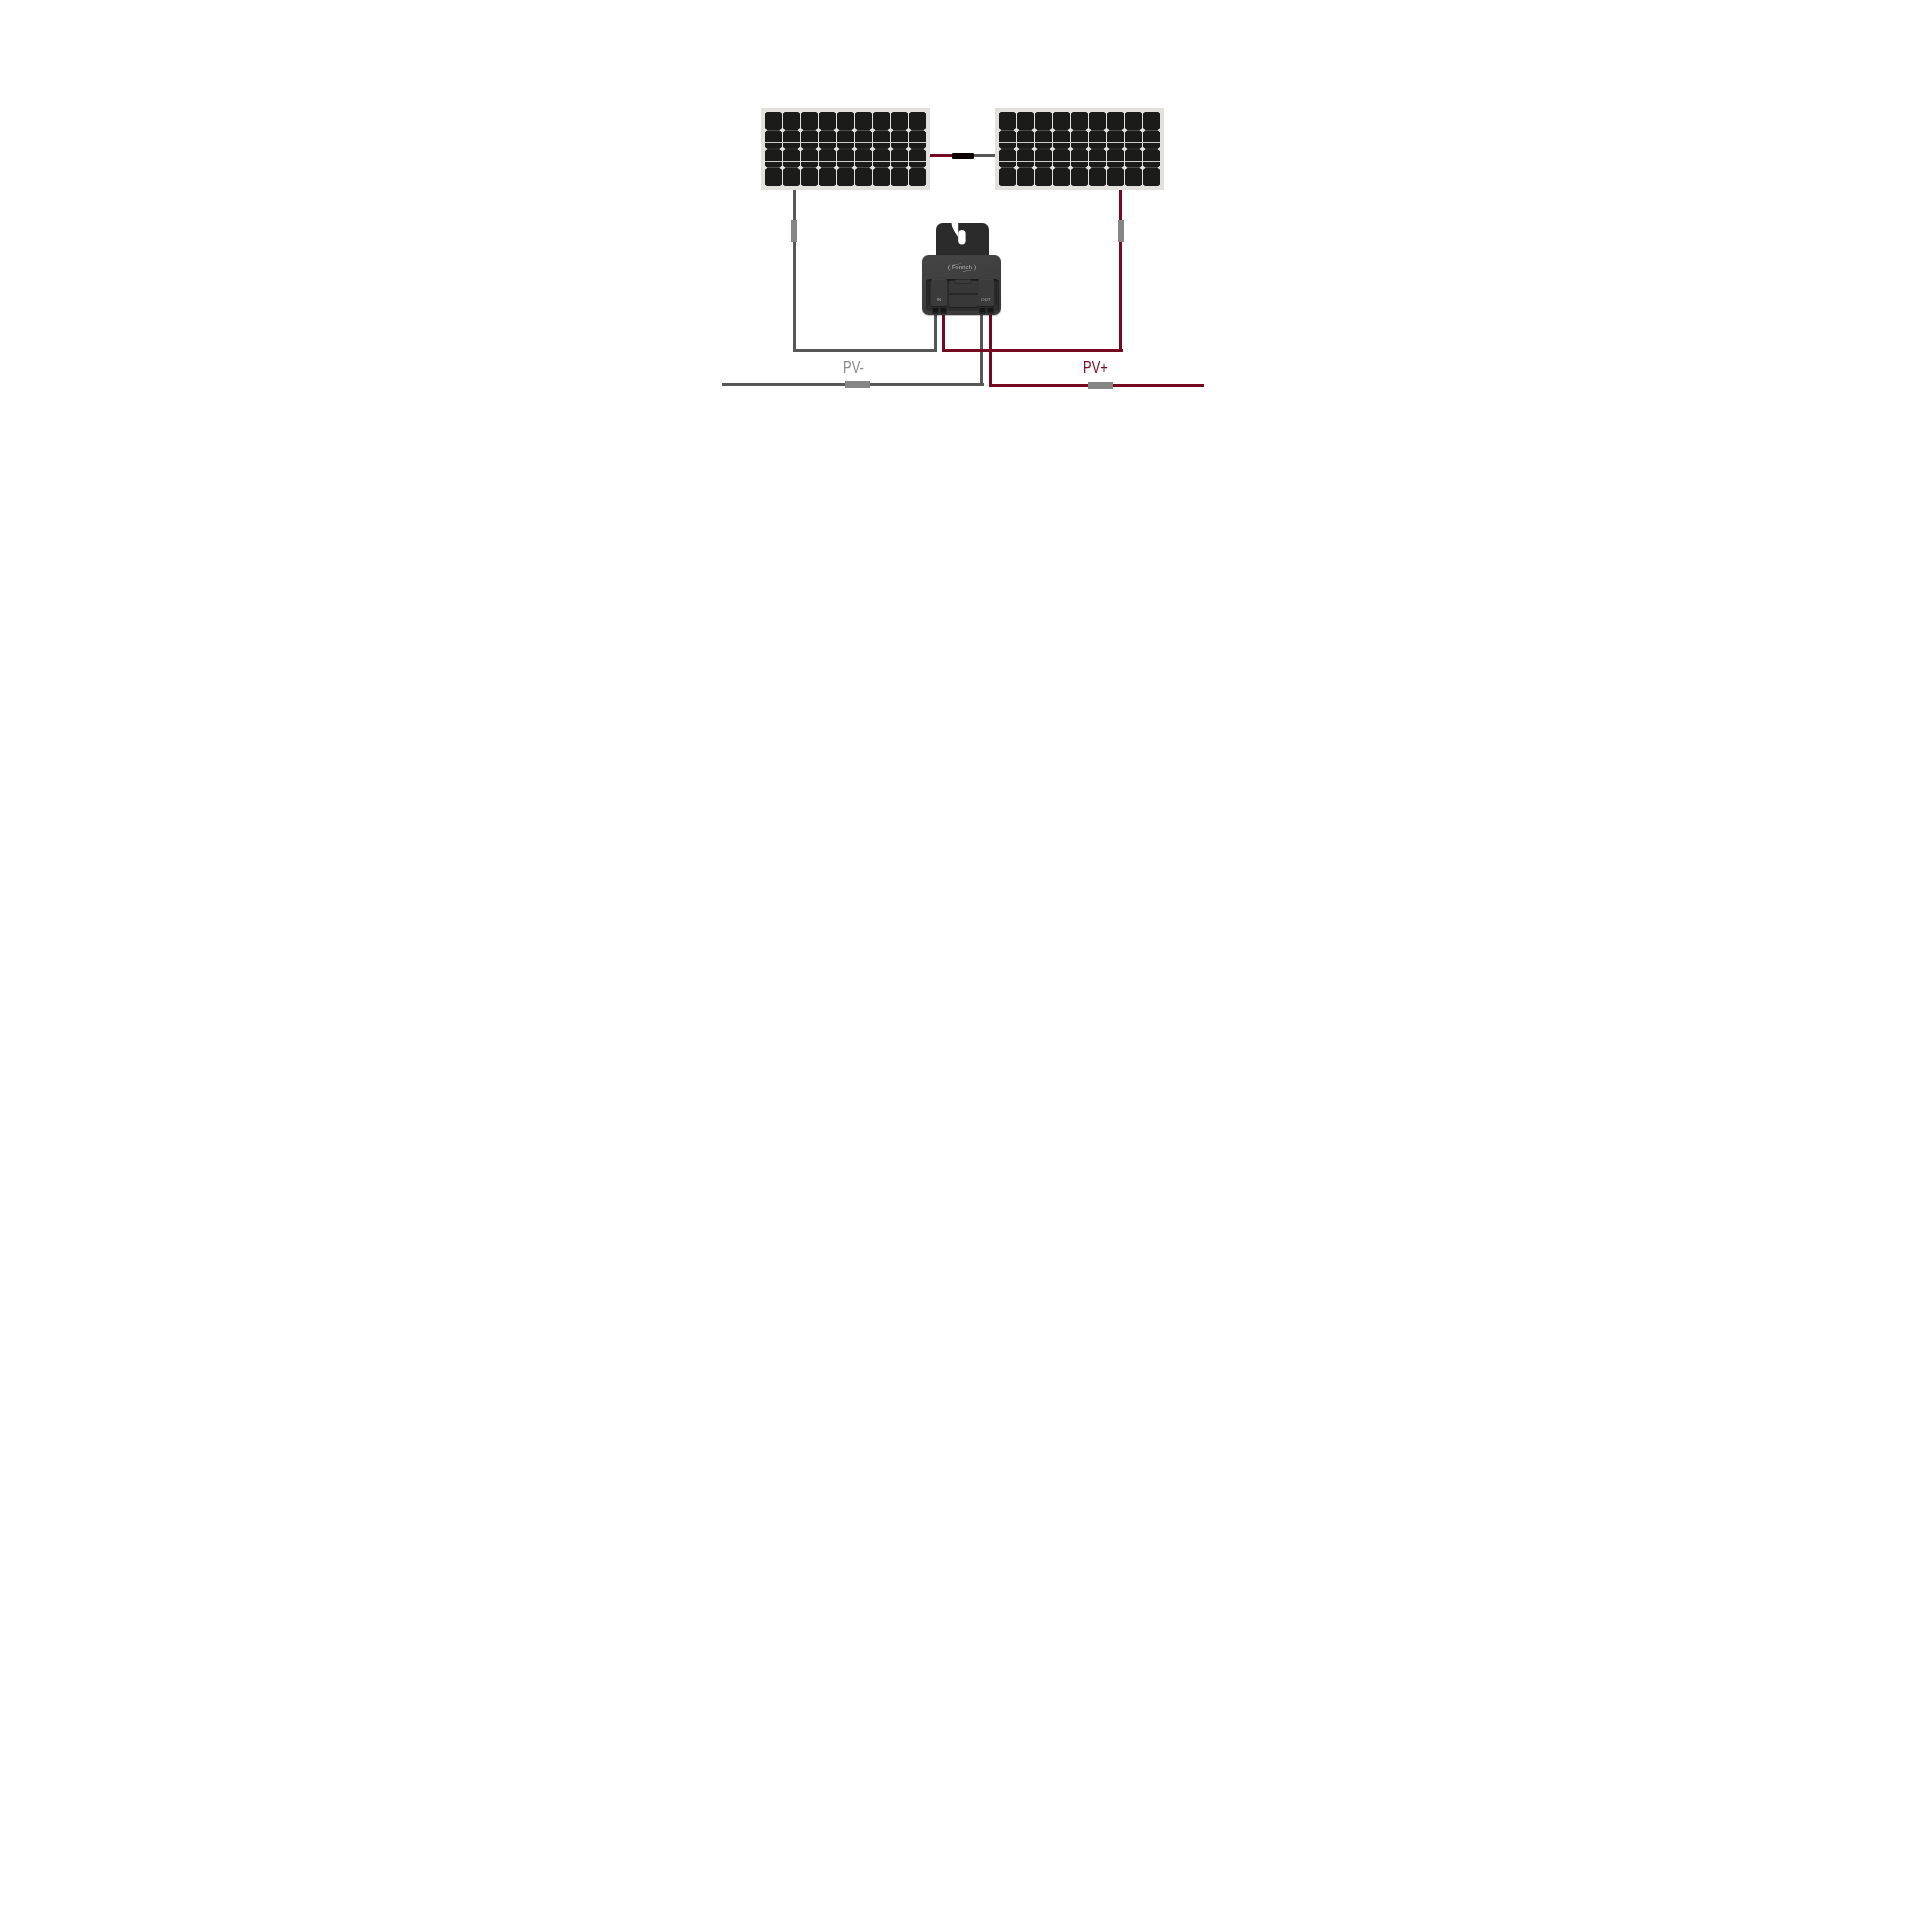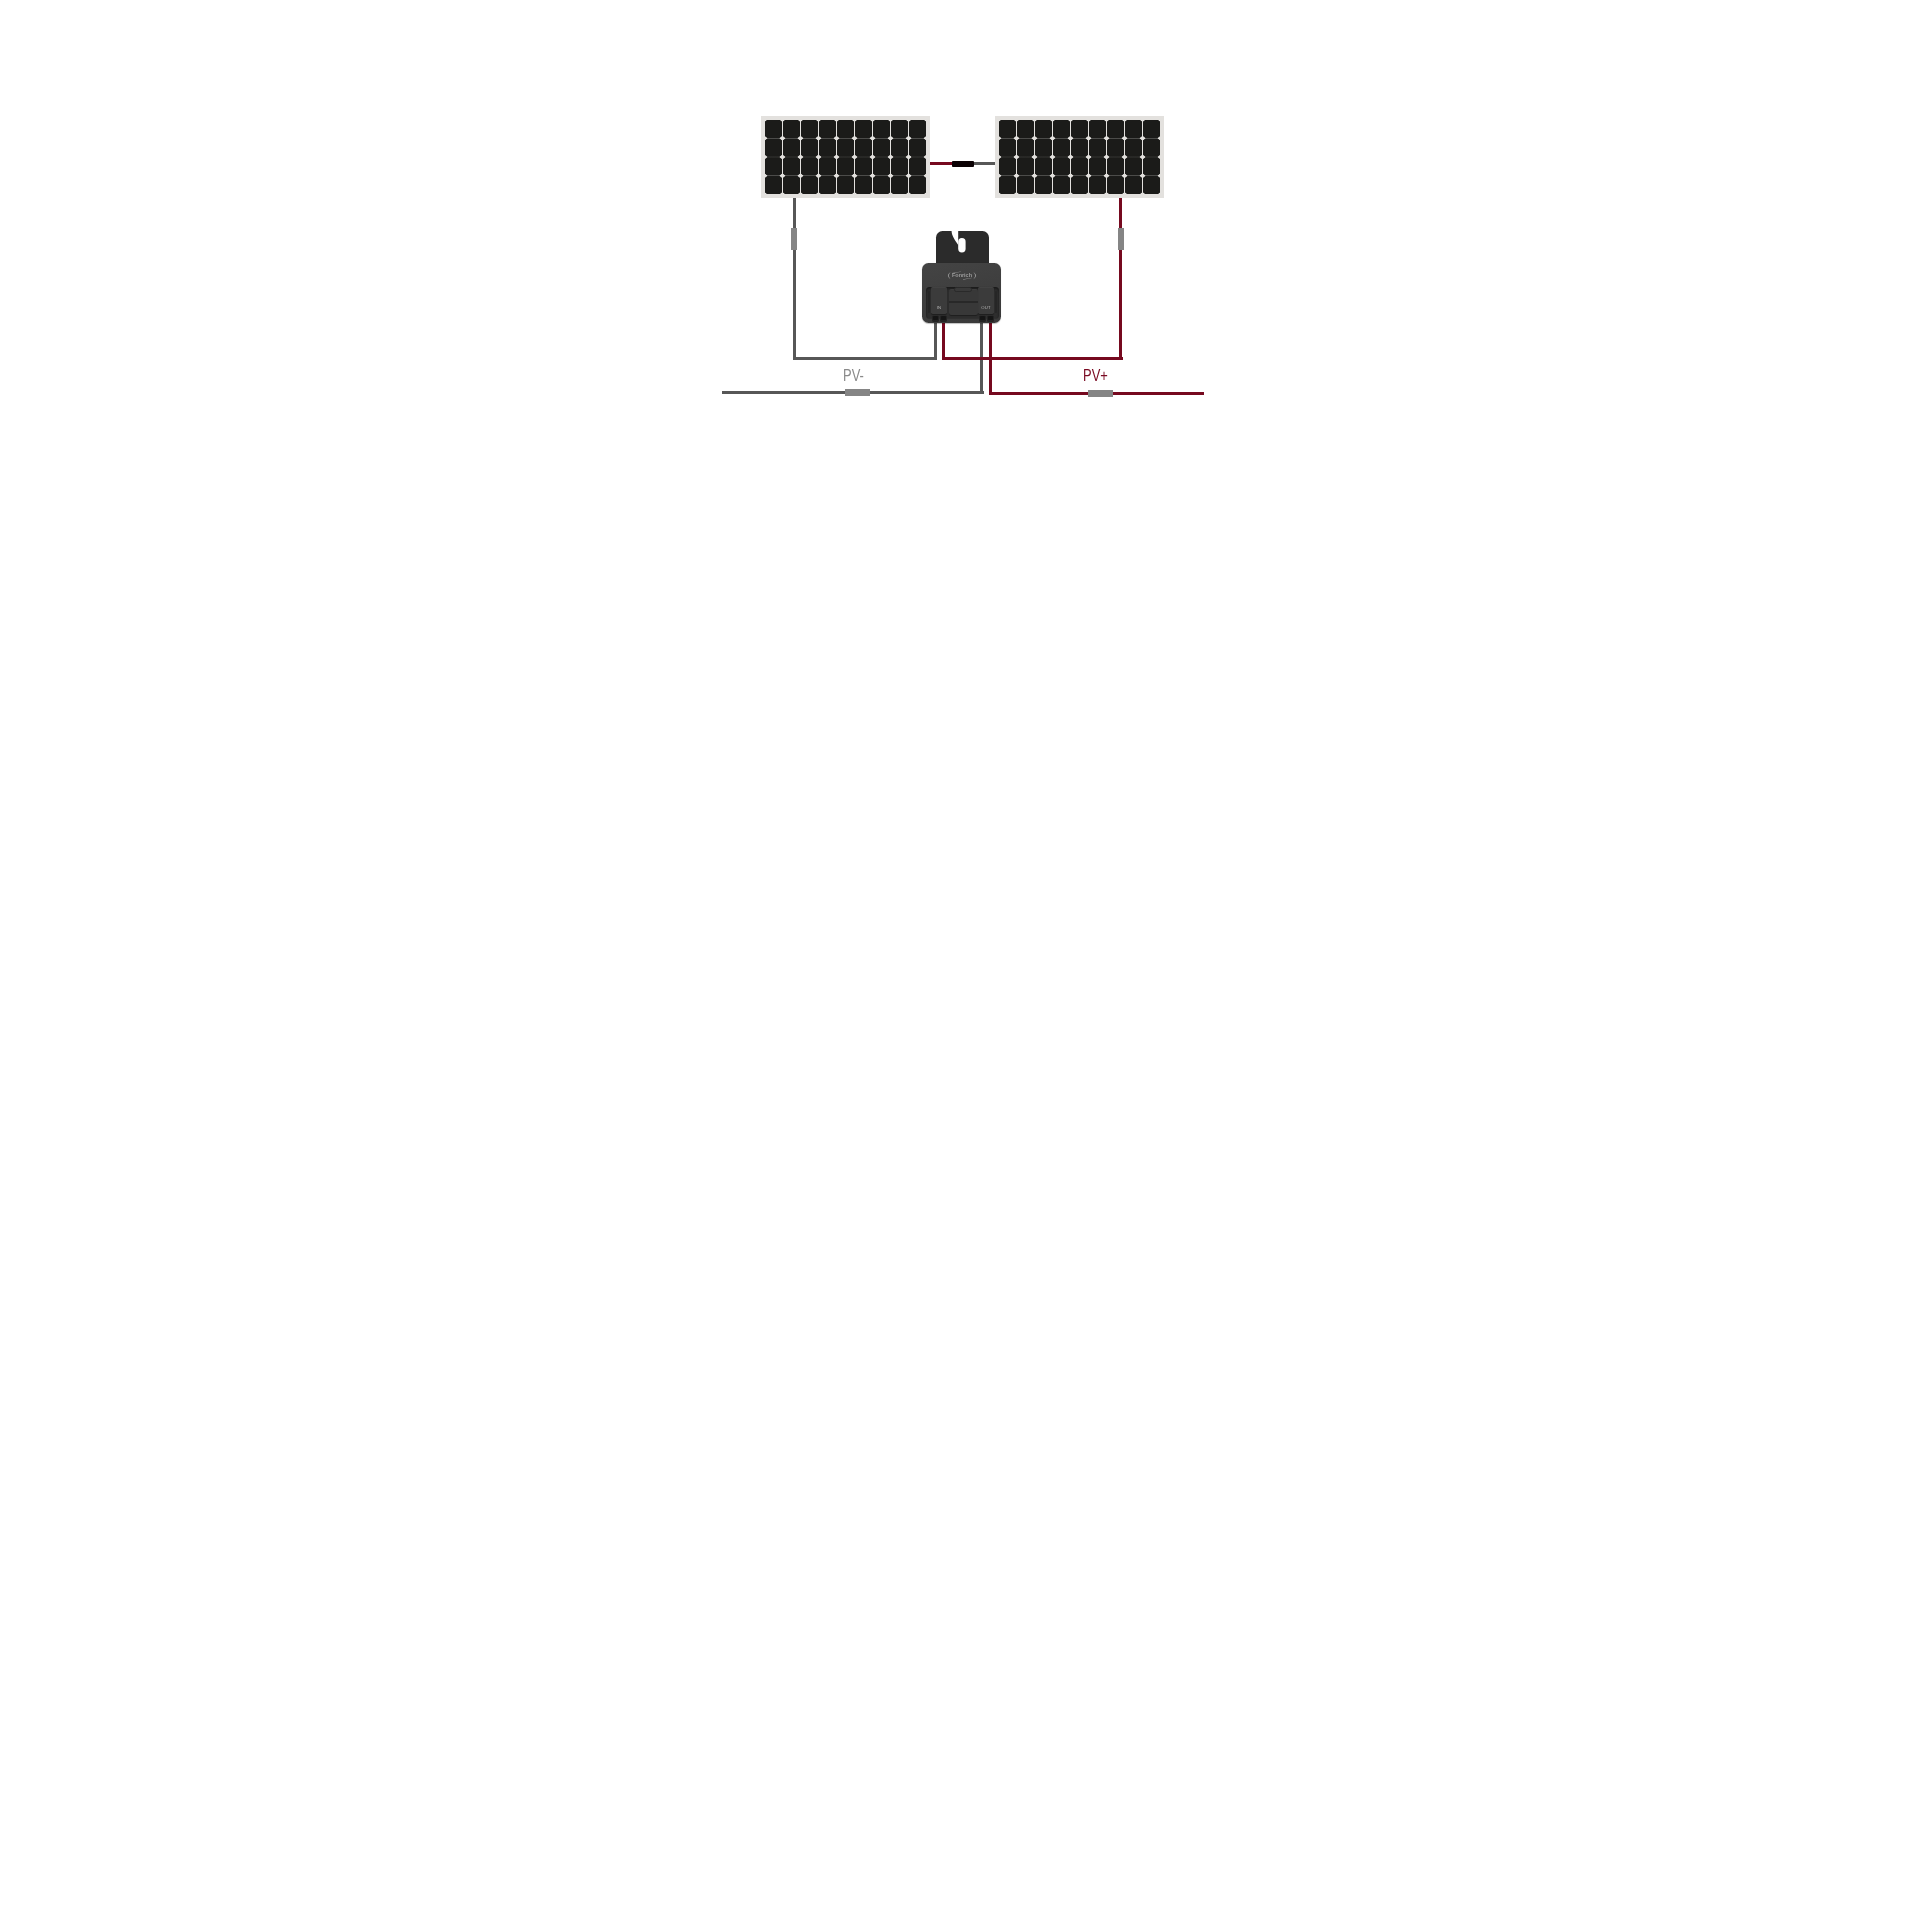--- a/index.html
+++ b/index.html
@@ -1,16 +1,16 @@
 <!DOCTYPE html>
 <html style="--page-bg: #ffffff; --panel-frame: #e3e1de; --cell: #1b1b19; --cell-line: #cfcdca; --wire-gray: #575757; --wire-red: #76091f; --connector-black: #0b0103; --sleeve-gray: #858585; --device-bracket: #2b2b2b; --device-body: #3e3e3e; --device-recess: #2e2e2e; --device-block: #3b3b3b; --device-stub: #232323; --device-stub-inner: #151515; --port-label: #b5b5b5; --logo: #9c9c9c; --pv-minus-label: #8a8a8a; --pv-plus-label: #7a0a22;font-size:7.4px"><head>
 <meta charset="utf-8">
 <style>
   html,body{margin:0;padding:0;background:#fff;}
-  .stage{position:relative;width:482px;height:482px;margin:16px auto;background:var(--page-bg,#fff);
+  .stage{position:relative;width:482px;height:482px;margin:8px auto;background:var(--page-bg,#fff);
          font-family:"Liberation Sans",sans-serif;overflow:hidden;}
   .abs{position:absolute;}
 
   
   .panel{position:absolute;width:169px;height:82px;background:var(--panel-frame);}
   .panel.left{left:39px;top:100px;}
   .panel.right{left:273px;top:100px;}
   .cells{position:absolute;left:3.7px;top:3.7px;right:3.7px;bottom:3.7px;display:grid;
          grid-template-columns:repeat(9,1fr);grid-template-rows:repeat(4,1fr);gap:0.5px;}
   .cell{background-color:var(--cell);

